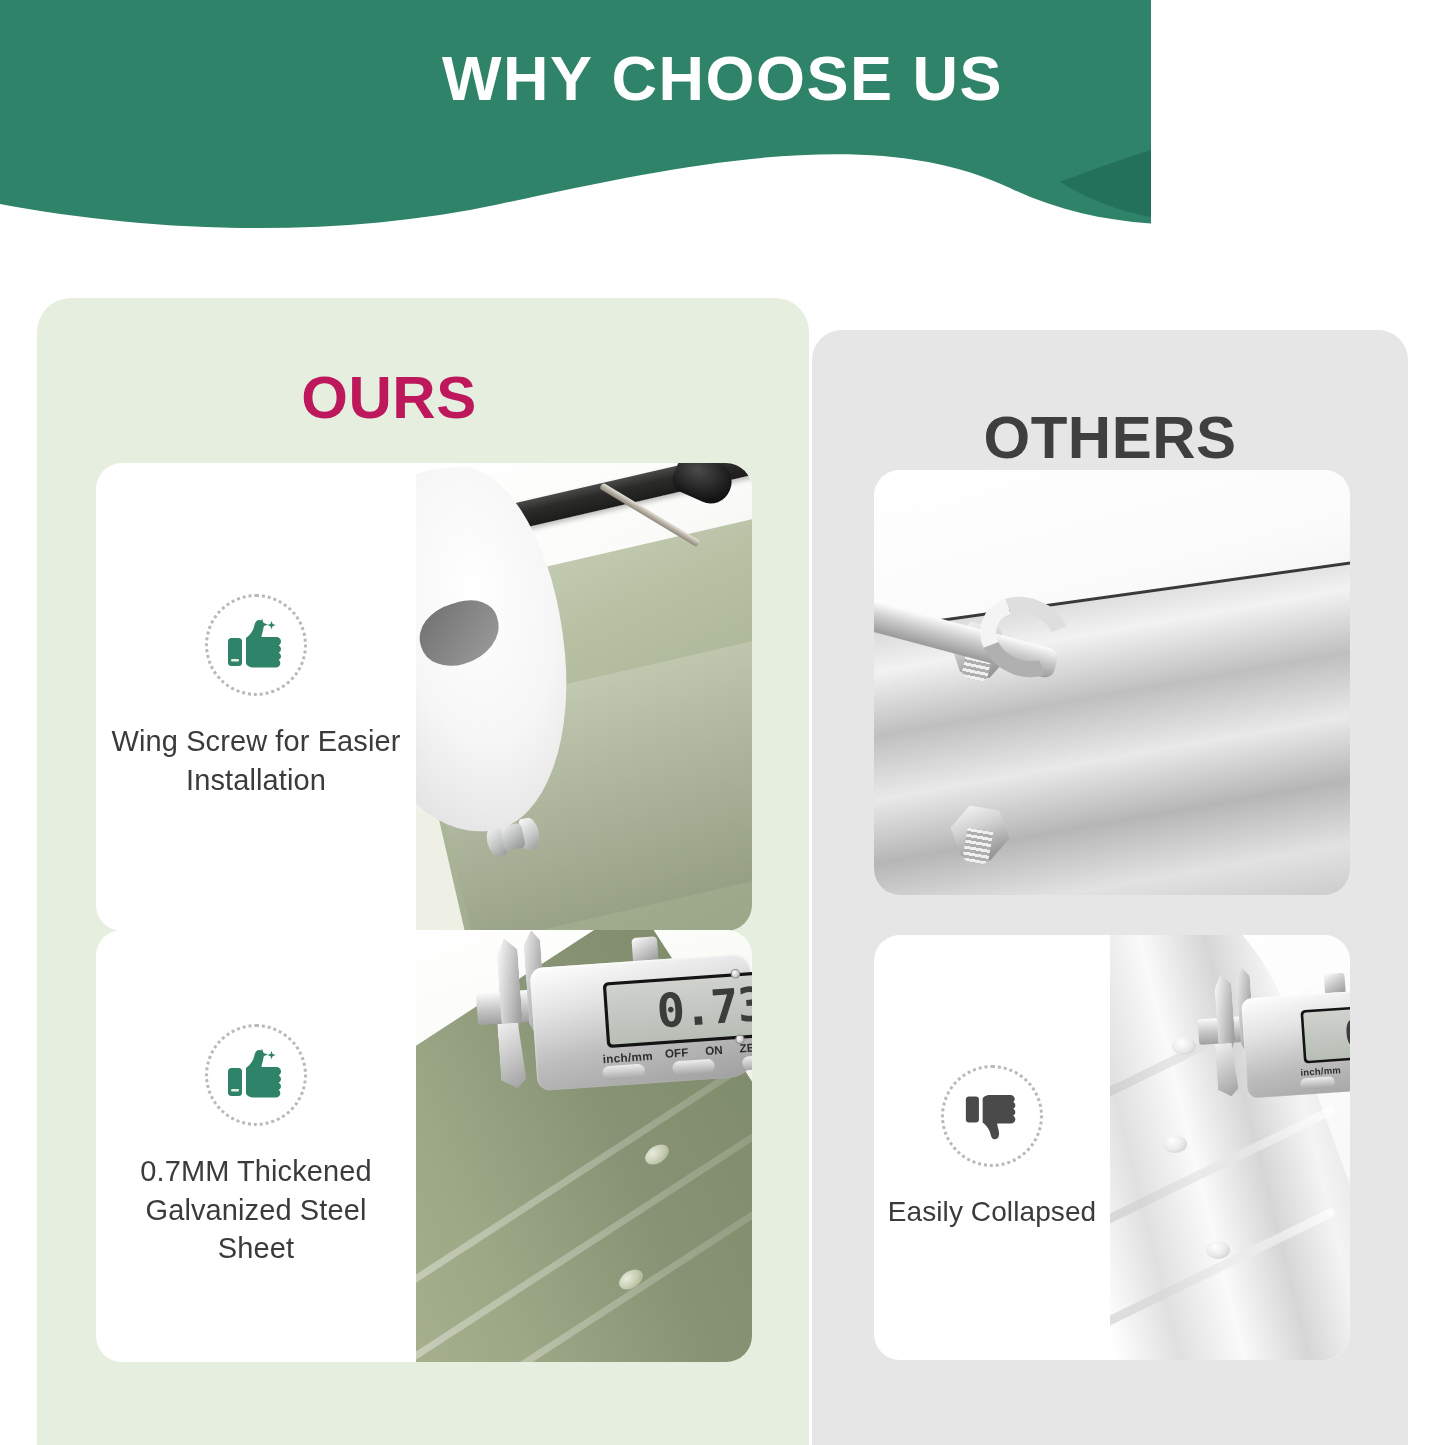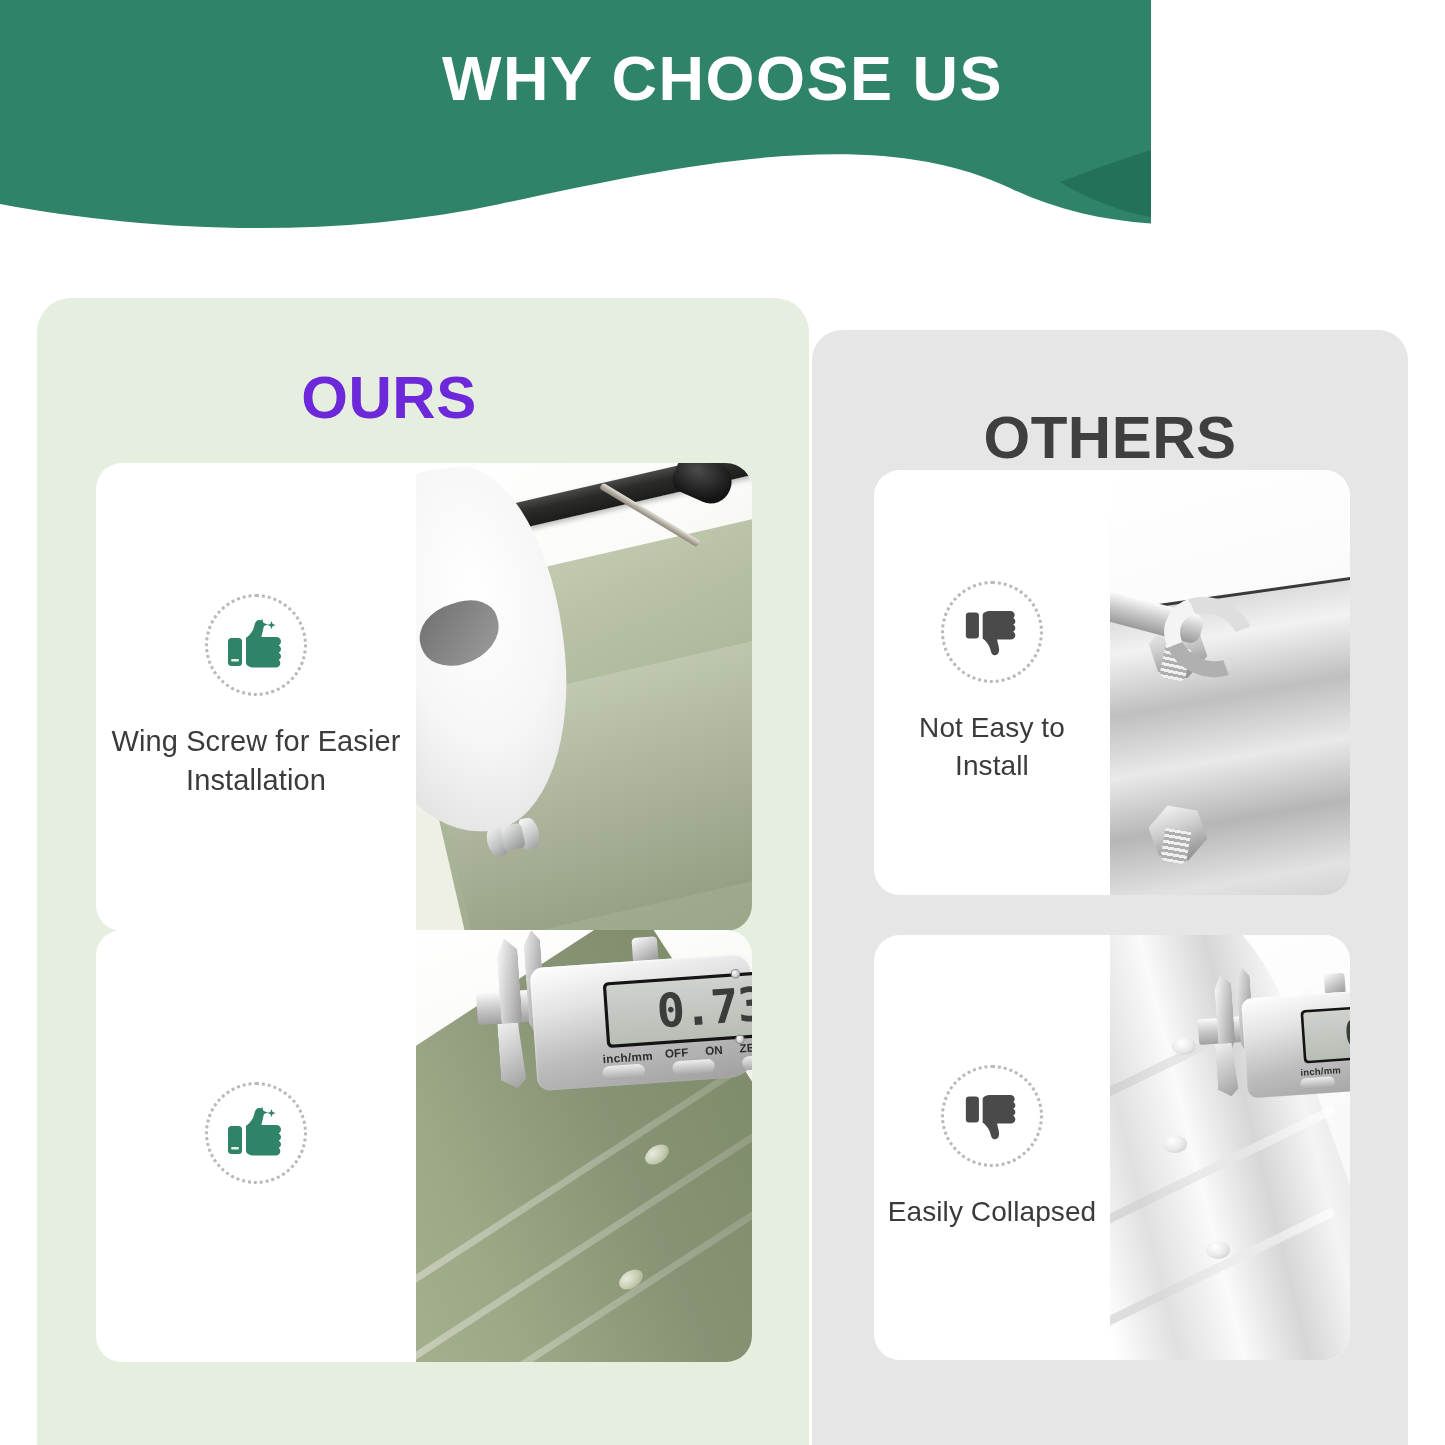--- a/index.html
+++ b/index.html
@@ -75,21 +75,21 @@
     font-weight: 700;
     font-size: 60px;
     letter-spacing: 0.5px;
     white-space: nowrap;
   }
   #ours-heading {
     left: 37px;
     top: 363px;
     width: 704px;
     text-align: center;
-    color: #6d28d9;
+    color: #be185d;
   }
   #others-heading {
     left: 812px;
     top: 363px;
     width: 596px;
     text-align: center;
     color: #3f3f3f;
     margin-top: 40px;
   }
 
@@ -556,20 +556,21 @@
     <div class="card-text-col">
       <div class="badge-icon">
         <svg width="60" height="58" viewBox="0 0 60 58">
           <rect x="2" y="22" width="14" height="28" rx="3.5" fill="#2e8368"></rect>
           <rect x="5" y="43" width="8" height="2.6" rx="1.3" fill="#e6efdf"></rect>
           <path d="M20,22 C20,22 26,18 28,11 C29,7 30,4 33,4 C36.5,4 38,7.5 37.5,11.5 C37.2,14.5 35.5,19 35.5,21 L50,21 C53,21 55,23 55,25.6 C55,27.4 54,28.7 52.6,29.4 C54,30 55,31.3 55,33 C55,34.8 54,36.1 52.6,36.7 C54,37.3 55,38.6 55,40.3 C55,42.1 54,43.4 52.6,44 C53.7,44.7 54.3,45.8 54.3,47.2 C54.3,49.6 52.4,51.5 49.8,51.5 L28,51.5 C24,51.5 20,49.5 20,47 Z" fill="#2e8368"></path>
           <path d="M36,2.5 L37.6,7 L42,8.6 L37.6,10.2 L36,14.7 L34.4,10.2 L30,8.6 L34.4,7 Z" fill="#2e8368"></path>
           <path d="M45.5,5 L46.6,8 L49.6,9.1 L46.6,10.2 L45.5,13.2 L44.4,10.2 L41.4,9.1 L44.4,8 Z" fill="#2e8368"></path>
         </svg>
       </div>
+      <div class="card-label">0.7MM Thickened Galvanized Steel Sheet</div>
     </div>
     <div class="card-photo-col">
       <div id="photo-caliper-green" class="photo-base">
         <div class="slab"></div>
         <div class="rib" style="top:52%;"></div>
         <div class="rib" style="top:70%;"></div>
         <div class="rib" style="top:88%;"></div>
         <div class="dimple" style="left:68%; top:50%;"></div>
         <div class="dimple" style="left:60%; top:79%;"></div>
 
@@ -606,29 +607,20 @@
 
         </div>
       </div>
     </div>
   </div>
 
   <div id="others-panel"></div>
   <div id="others-heading" class="col-heading">OTHERS</div>
 
   <div id="card-others-1" class="feature-card">
-    <div class="card-text-col">
-      <div class="badge-icon">
-        <svg width="56" height="56" viewBox="0 0 60 58">
-          <rect x="2" y="8" width="14" height="28" rx="3.5" fill="#4a4a4a"></rect>
-          <path d="M20,36 C20,36 26,40 28,47 C29,51 30,54 33,54 C36.5,54 38,50.5 37.5,46.5 C37.2,43.5 35.5,39 35.5,37 L50,37 C53,37 55,35 55,32.4 C55,30.6 54,29.3 52.6,28.6 C54,28 55,26.7 55,25 C55,23.2 54,21.9 52.6,21.3 C54,20.7 55,19.4 55,17.7 C55,15.9 54,14.6 52.6,14 C53.7,13.3 54.3,12.2 54.3,10.8 C54.3,8.4 52.4,6.5 49.8,6.5 L28,6.5 C24,6.5 20,8.5 20,11 Z" fill="#4a4a4a"></path>
-        </svg>
-      </div>
-      <div class="card-label">Not Easy to Install</div>
-    </div>
     <div class="card-photo-col">
       <div id="photo-wrench" class="photo-base">
         <div class="dark-edge"></div>
         <div class="slab-silver"></div>
         <div class="hex-bolt" id="hb-1">
           <div class="hb-nut"></div>
             <div class="hb-thread"></div>
         </div>
         <div class="hex-bolt" id="hb-2">
           <div class="hb-nut"></div>

